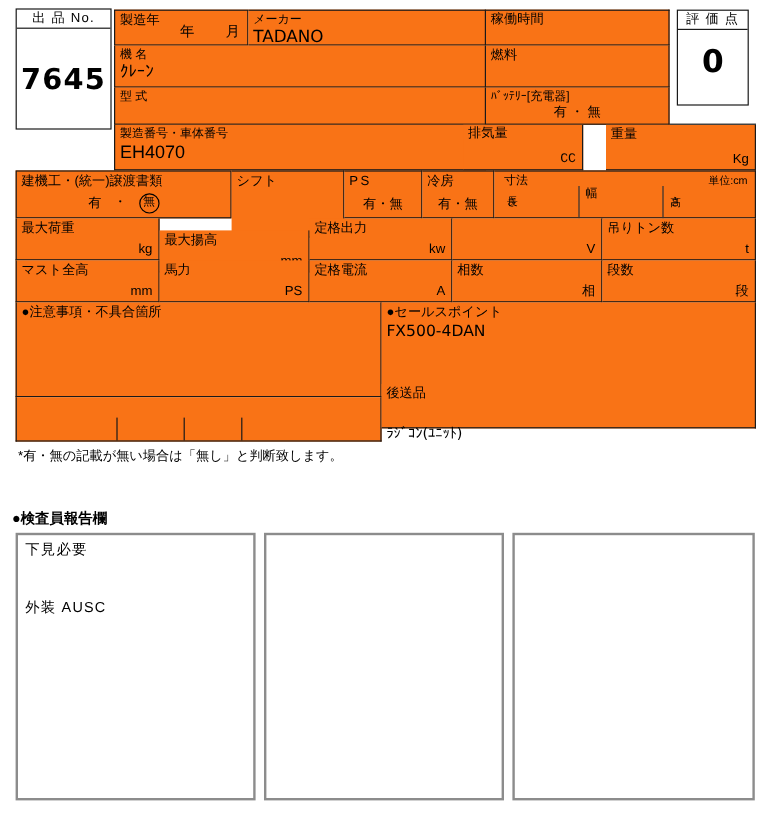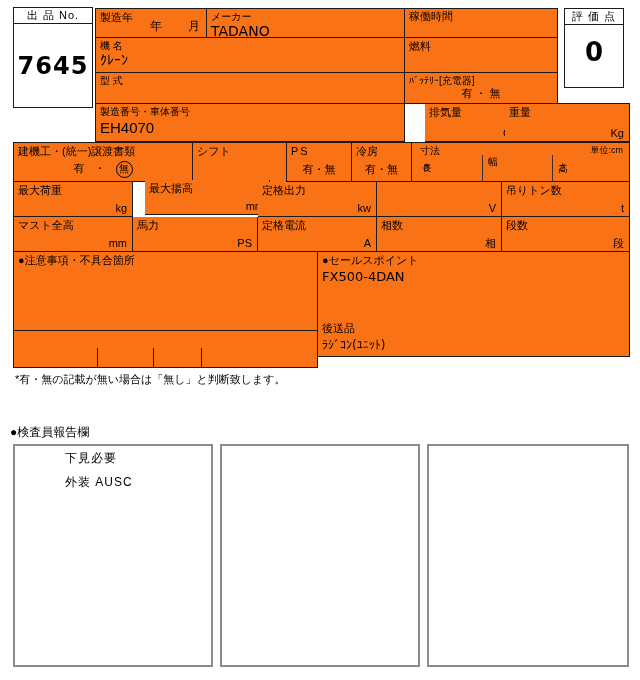--- a/index.html
+++ b/index.html
@@ -17,23 +17,23 @@
   .framebox{position:absolute;box-sizing:border-box;border:1px solid #1a1a1a;background:#fff;}
   .framebox .hd{box-sizing:border-box;border-bottom:1px solid #1a1a1a;text-align:center;font-size:11px;line-height:15px;height:16px;letter-spacing:1px;}
   .bignum{text-align:center;font-weight:bold;font-family:"DejaVu Sans","Liberation Sans",sans-serif;}
   .vtext{position:absolute;writing-mode:vertical-rl;text-orientation:upright;font-size:9px;line-height:9px;letter-spacing:1px;}
   .vline{position:absolute;width:1px;background:#333;}
   .circle{display:inline-block;box-sizing:border-box;min-width:17px;height:17px;border:1.6px solid #000;border-radius:50%;
           font-size:10px;line-height:14px;text-align:center;vertical-align:middle;}
   .tick{position:absolute;bottom:0;width:1px;height:19px;background:#1a1a1a;}
   .hseg{position:absolute;height:1px;background:#1a1a1a;}
   .note{position:absolute;font-size:11px;white-space:nowrap;}
-  .heading{position:absolute;font-size:12px;font-weight:normal;white-space:nowrap;}
+  .heading{position:absolute;font-size:12px;font-weight:bold;white-space:nowrap;}
   .graybox{position:absolute;box-sizing:border-box;border:2px solid #8c8c8c;background:#fff;}
-  .graybox .line{font-size:12px;line-height:16px;padding:4px 6px;letter-spacing:1px;white-space:nowrap;margin-left:44px;}
+  .graybox .line{font-size:12px;line-height:16px;padding:16px 6px;letter-spacing:1px;white-space:nowrap;}
   .graybox .line:first-child{padding-top:4px;}
   .dimunit{position:absolute;right:6px;top:2px;font-size:9px;line-height:10px;}
   .ym{position:absolute;right:6px;bottom:2px;font-size:12px;font-family:Liberation Serif, serif;}
   .ym span{margin-left:26px;}
 </style>
 </head>
 <body>
 
 <div class="sheet">
 
@@ -72,21 +72,21 @@
   </div>
   <div class="cell" style="left:405px;top:73px;width:153px;height:31px;">
     <div class="lbl-sm">ﾊﾞｯﾃﾘｰ[充電器]</div>
     <div class="opts" style="bottom:2px;">有 ・ 無</div>
   </div>
 
   <div class="cell bl" style="left:95px;top:104px;width:310px;height:38px;">
     <div class="lbl-sm">製造番号・車体番号</div>
     <div class="val-lg">EH4070</div>
   </div>
-  <div class="cell" style="left:425px;top:104px;width:100px;height:38px;">
+  <div class="cell" style="left:386px;top:104px;width:100px;height:38px;font-family:Liberation Mono, monospace;">
     <div class="lbl">排気量</div>
     <div class="unit">CC</div>
   </div>
   <div class="cell" style="left:505px;top:104px;width:125px;height:38px;">
     <div class="lbl">重量</div>
     <div class="unit">Kg</div>
   </div>
   <div class="hseg" style="left:558px;top:103px;width:72px;"></div>
 
   <div class="cell bt bl" style="left:13px;top:142px;width:180px;height:40px;">
@@ -115,21 +115,21 @@
     <div class="vline" style="left:70px;top:12px;height:27px;"></div>
     <div class="lbl-sm" style="position:absolute;left:72px;top:11px;">幅</div>
     <div class="vline" style="left:140px;top:12px;height:27px;"></div>
     <div class="vtext" style="left:146px;top:13px;">高さ</div>
   </div>
 
   <div class="cell bl" style="left:13px;top:182px;width:120px;height:35px;">
     <div class="lbl">最大荷重</div>
     <div class="unit">kg</div>
   </div>
-  <div class="cell" style="left:133px;top:180px;width:125px;height:35px;margin-left:12px;">
+  <div class="cell" style="left:133px;top:192px;width:125px;height:35px;">
     <div class="lbl">最大揚高</div>
     <div class="unit">mm</div>
   </div>
   <div class="cell" style="left:258px;top:182px;width:119px;height:35px;">
     <div class="lbl">定格出力</div>
     <div class="unit">kw</div>
   </div>
   <div class="cell" style="left:377px;top:182px;width:125px;height:35px;">
     <div class="unit">V</div>
   </div>
@@ -167,21 +167,21 @@
     <div class="val" style="font-size:13px;padding-top:2px;">FX500-4DAN</div>
   </div>
 
   <div class="cell bl" style="left:13px;top:331px;width:305px;height:37px;">
     <div class="tick" style="left:83px;"></div>
     <div class="tick" style="left:139px;"></div>
     <div class="tick" style="left:187px;"></div>
   </div>
   <div class="cell" style="left:318px;top:320px;width:312px;height:37px;">
     <div class="lbl">後送品</div>
-    <div class="val" style="font-size:12px;padding-top:2px;">ﾗｼﾞｺﾝ(ﾕﾆｯﾄ)</div>
+    <div class="val" style="font-size:12px;padding-top:2px;margin-top:16px;">ﾗｼﾞｺﾝ(ﾕﾆｯﾄ)</div>
   </div>
 
   <div class="note" style="left:15px;top:372px;">*有・無の記載が無い場合は「無し」と判断致します。</div>
 
   <div class="heading" style="left:10px;top:424px;">●検査員報告欄</div>
 
   <div class="graybox" style="left:13px;top:444px;width:200px;height:223px;">
     <div class="line">下見必要</div>
     <div class="line">外装 AUSC</div>
   </div>

